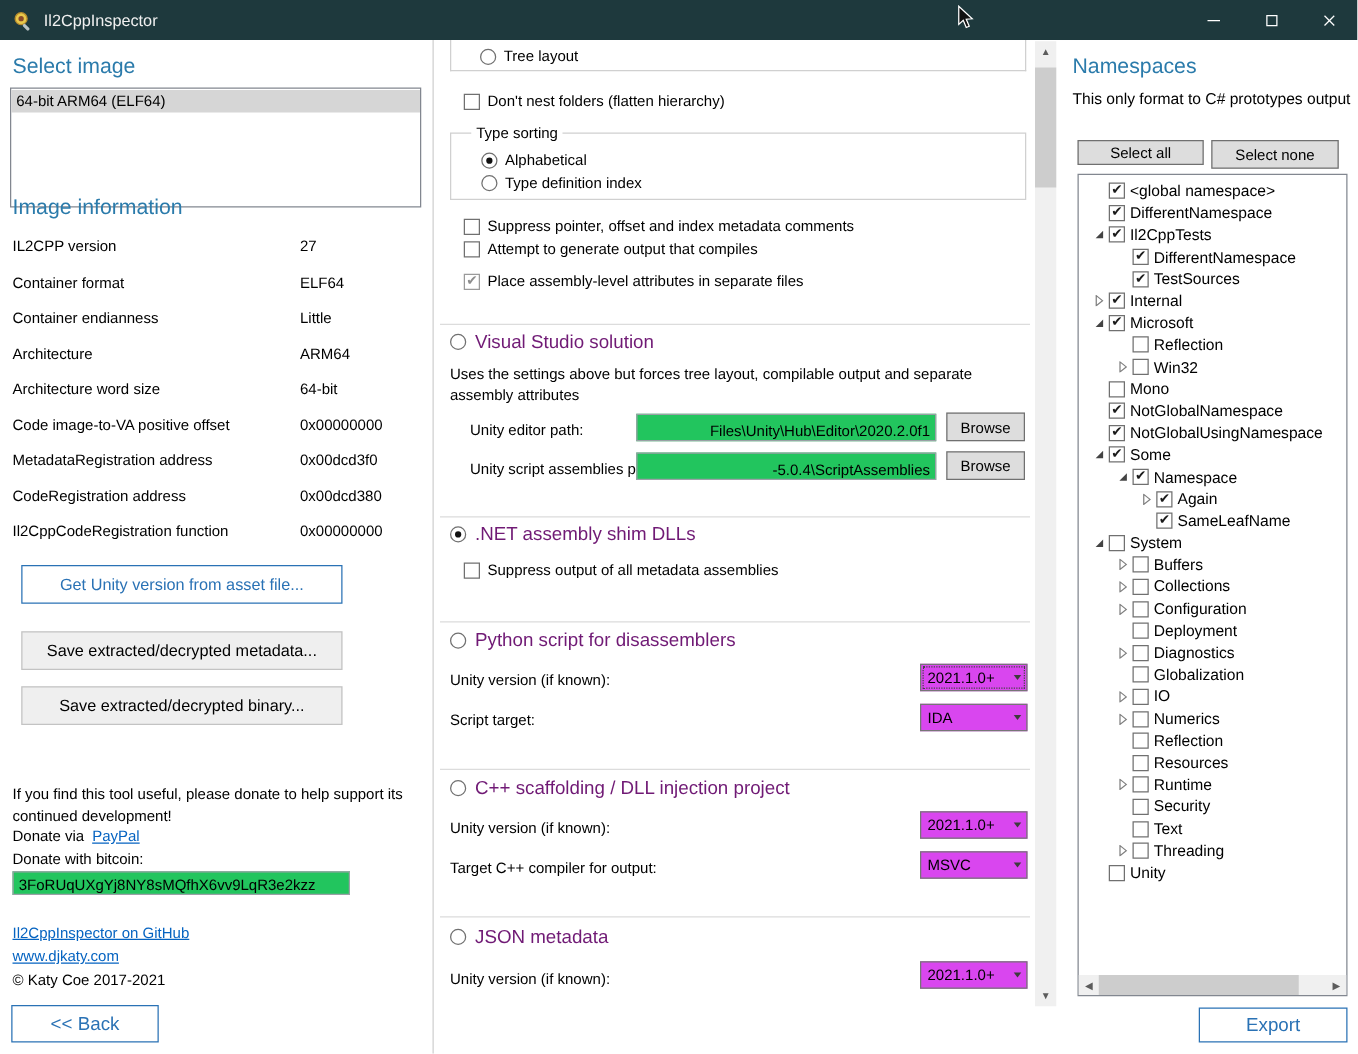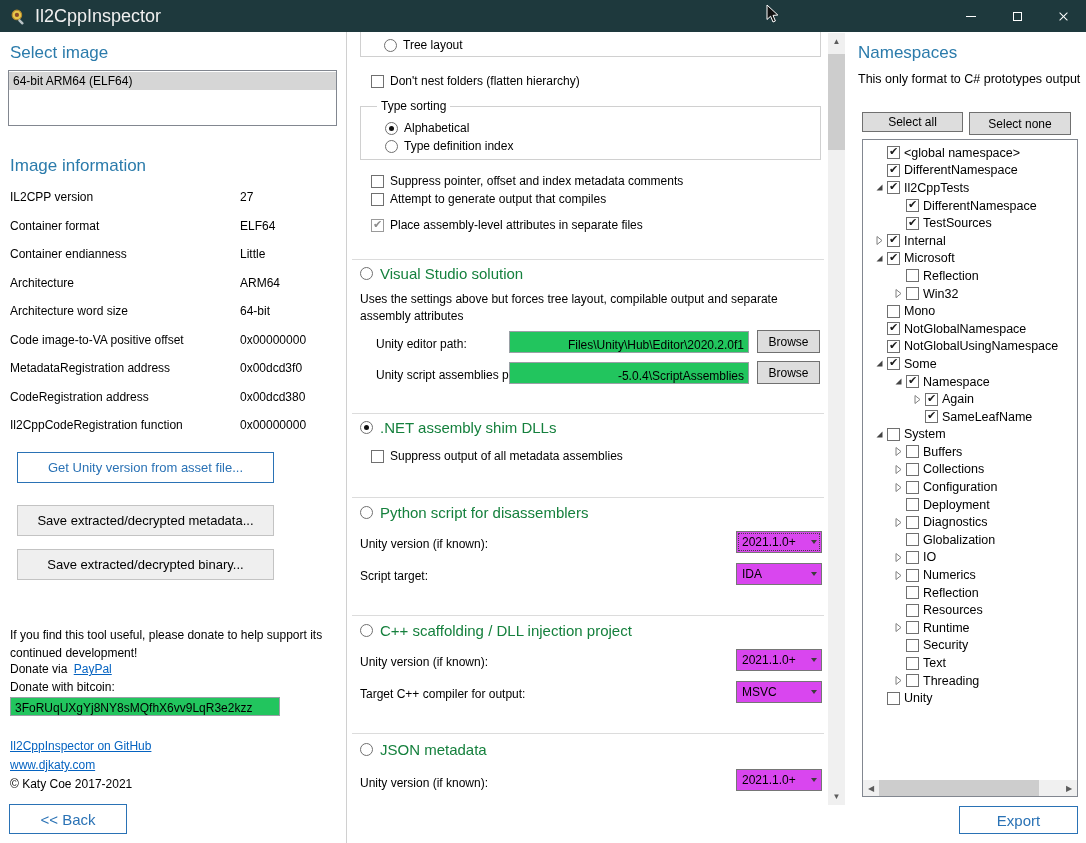--- a/index.html
+++ b/index.html
@@ -2,21 +2,21 @@
 <html><head>
 <meta charset="utf-8">
 <style>
 *{margin:0;padding:0;box-sizing:border-box;}
 html,body{width:1086px;height:843px;}
 body{position:relative;overflow:hidden;background:#fff;font-family:"Liberation Sans",sans-serif;font-size:12px;color:#000;}
 
 
 .titlebar{position:absolute;left:0;top:0;width:1086px;height:32px;background:#1e393d;display:flex;align-items:center;}
 .app-icon{width:17px;height:17px;margin-left:10px;flex:none;}
-.title-text{color:#f0f0f0;font-size:18px;margin-left:8px;}
+.title-text{color:#f0f0f0;font-size:13px;margin-left:8px;}
 .tb-group{margin-left:auto;display:flex;height:32px;}
 .tb-btn{width:46px;height:32px;display:flex;align-items:center;justify-content:center;background:transparent;border:0;}
 .glyph-min{width:10px;height:1px;background:#fff;}
 .glyph-max{width:9px;height:9px;border:1px solid #fff;}
 .glyph-close{position:relative;width:11px;height:11px;}
 .glyph-close::before,.glyph-close::after{content:"";position:absolute;left:5px;top:0;width:1px;height:11px;background:#fff;}
 .glyph-close::before{transform:rotate(45deg);}
 .glyph-close::after{transform:rotate(-45deg);}
 .cursor{position:absolute;left:766px;top:4px;z-index:20;}
 
@@ -33,30 +33,30 @@
 .groupbox{position:absolute;border:1px solid #d0d0d0;background:#fff;}
 .groupbox .legend{position:absolute;left:16px;top:-8px;background:#fff;padding:0 4px;}
 .opt-row{position:absolute;display:flex;align-items:center;gap:6px;}
 .radio{width:13px;height:13px;border:1px solid #707070;border-radius:50%;background:#fff;flex:none;position:relative;}
 .radio.selected::after{content:"";position:absolute;left:3px;top:3px;width:5px;height:5px;border-radius:50%;background:#111;}
 .checkbox{width:13px;height:13px;border:1px solid #707070;background:#fff;flex:none;position:relative;}
 .checkbox.checked::after{content:"✔";position:absolute;left:1px;top:-2px;font-size:11px;color:#1a1a1a;}
 .checkbox.dim{border-color:#9a9a9a;}
 .checkbox.dim::after{color:#8d8d8d;}
 .section-head{position:absolute;display:flex;align-items:center;gap:7px;}
-.h-green{color:#15803d;font-size:15px;}
+.h-green{color:#701a75;font-size:15px;}
 .sep{position:absolute;left:352px;width:472px;height:1px;background:#dcdcdc;}
 .combo{position:absolute;display:flex;align-items:center;background:#d946ef;border:1px solid #767676;}
 .combo-val{flex:1;padding-left:5px;}
 .combo-arrow{width:15px;flex:none;display:flex;justify-content:center;}
 .combo-arrow::after{content:"";border-left:3.5px solid transparent;border-right:3.5px solid transparent;border-top:4.5px solid #3c3c3c;}
 .combo.focused{outline:1px dotted #444;outline-offset:-3px;}
 
 
-.listbox{position:absolute;left:8px;top:70px;width:329px;height:56px;border:1px solid #828790;background:#fff;padding-top:1px;}
+.listbox{position:absolute;left:8px;top:70px;width:329px;height:96px;border:1px solid #828790;background:#fff;padding-top:1px;}
 .listbox-item{height:18px;line-height:18px;padding:0 4px;}
 .listbox-item.selected{background:#d6d6d6;}
 .info-table{position:absolute;left:10px;top:190px;width:330px;}
 .info-row{display:flex;height:28.5px;}
 .info-label{width:230px;flex:none;}
 .info-value{flex:1;}
 
 
 .vscroll{position:absolute;left:828px;top:33px;width:17px;height:772px;background:#f0f0f0;}
 .vscroll .arrow{position:absolute;left:0;width:17px;height:17px;display:flex;align-items:center;justify-content:center;color:#5c5c5c;font-size:8px;}

